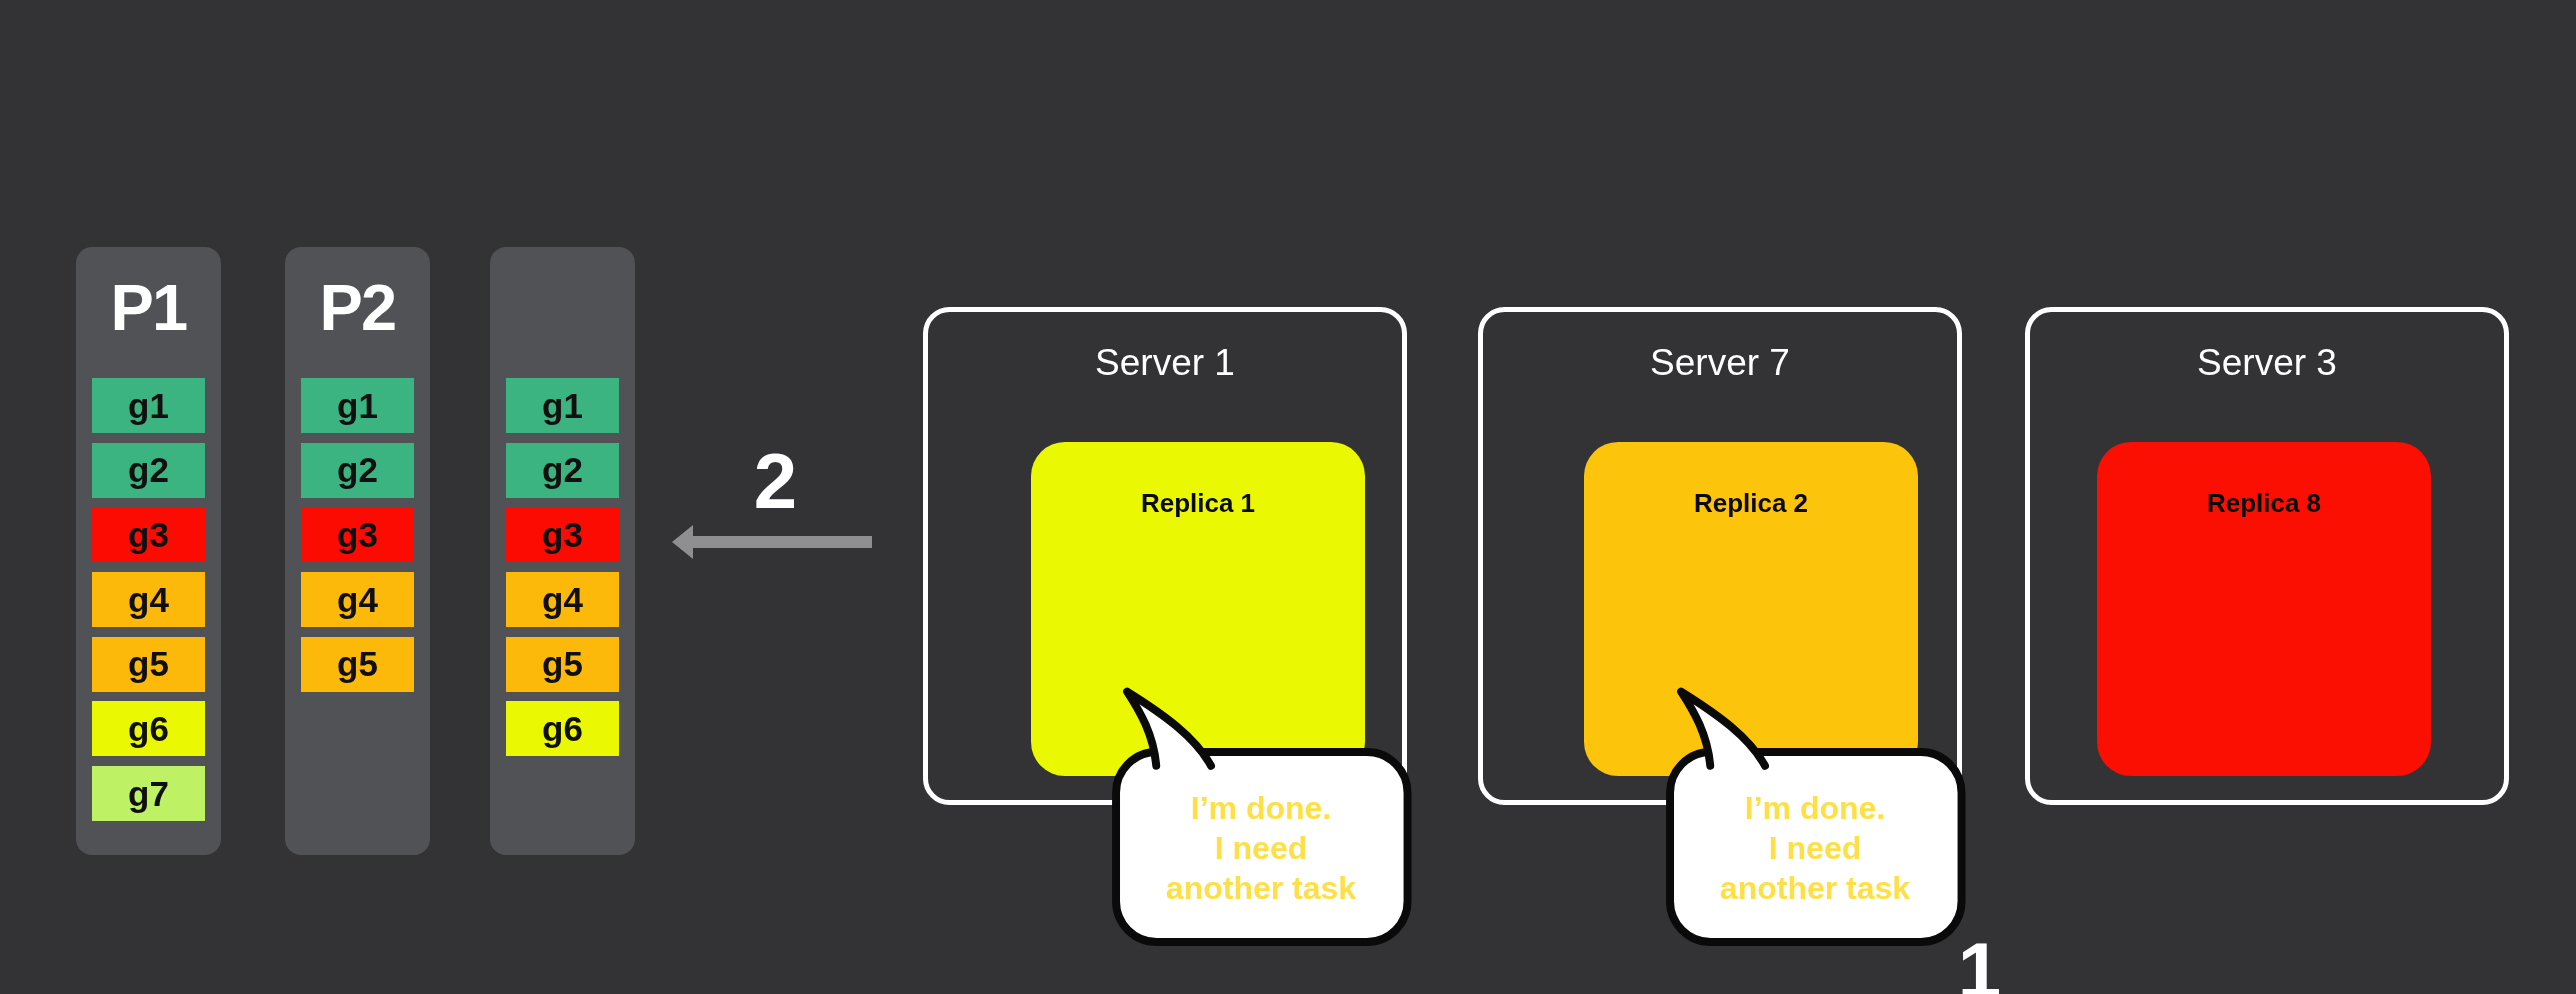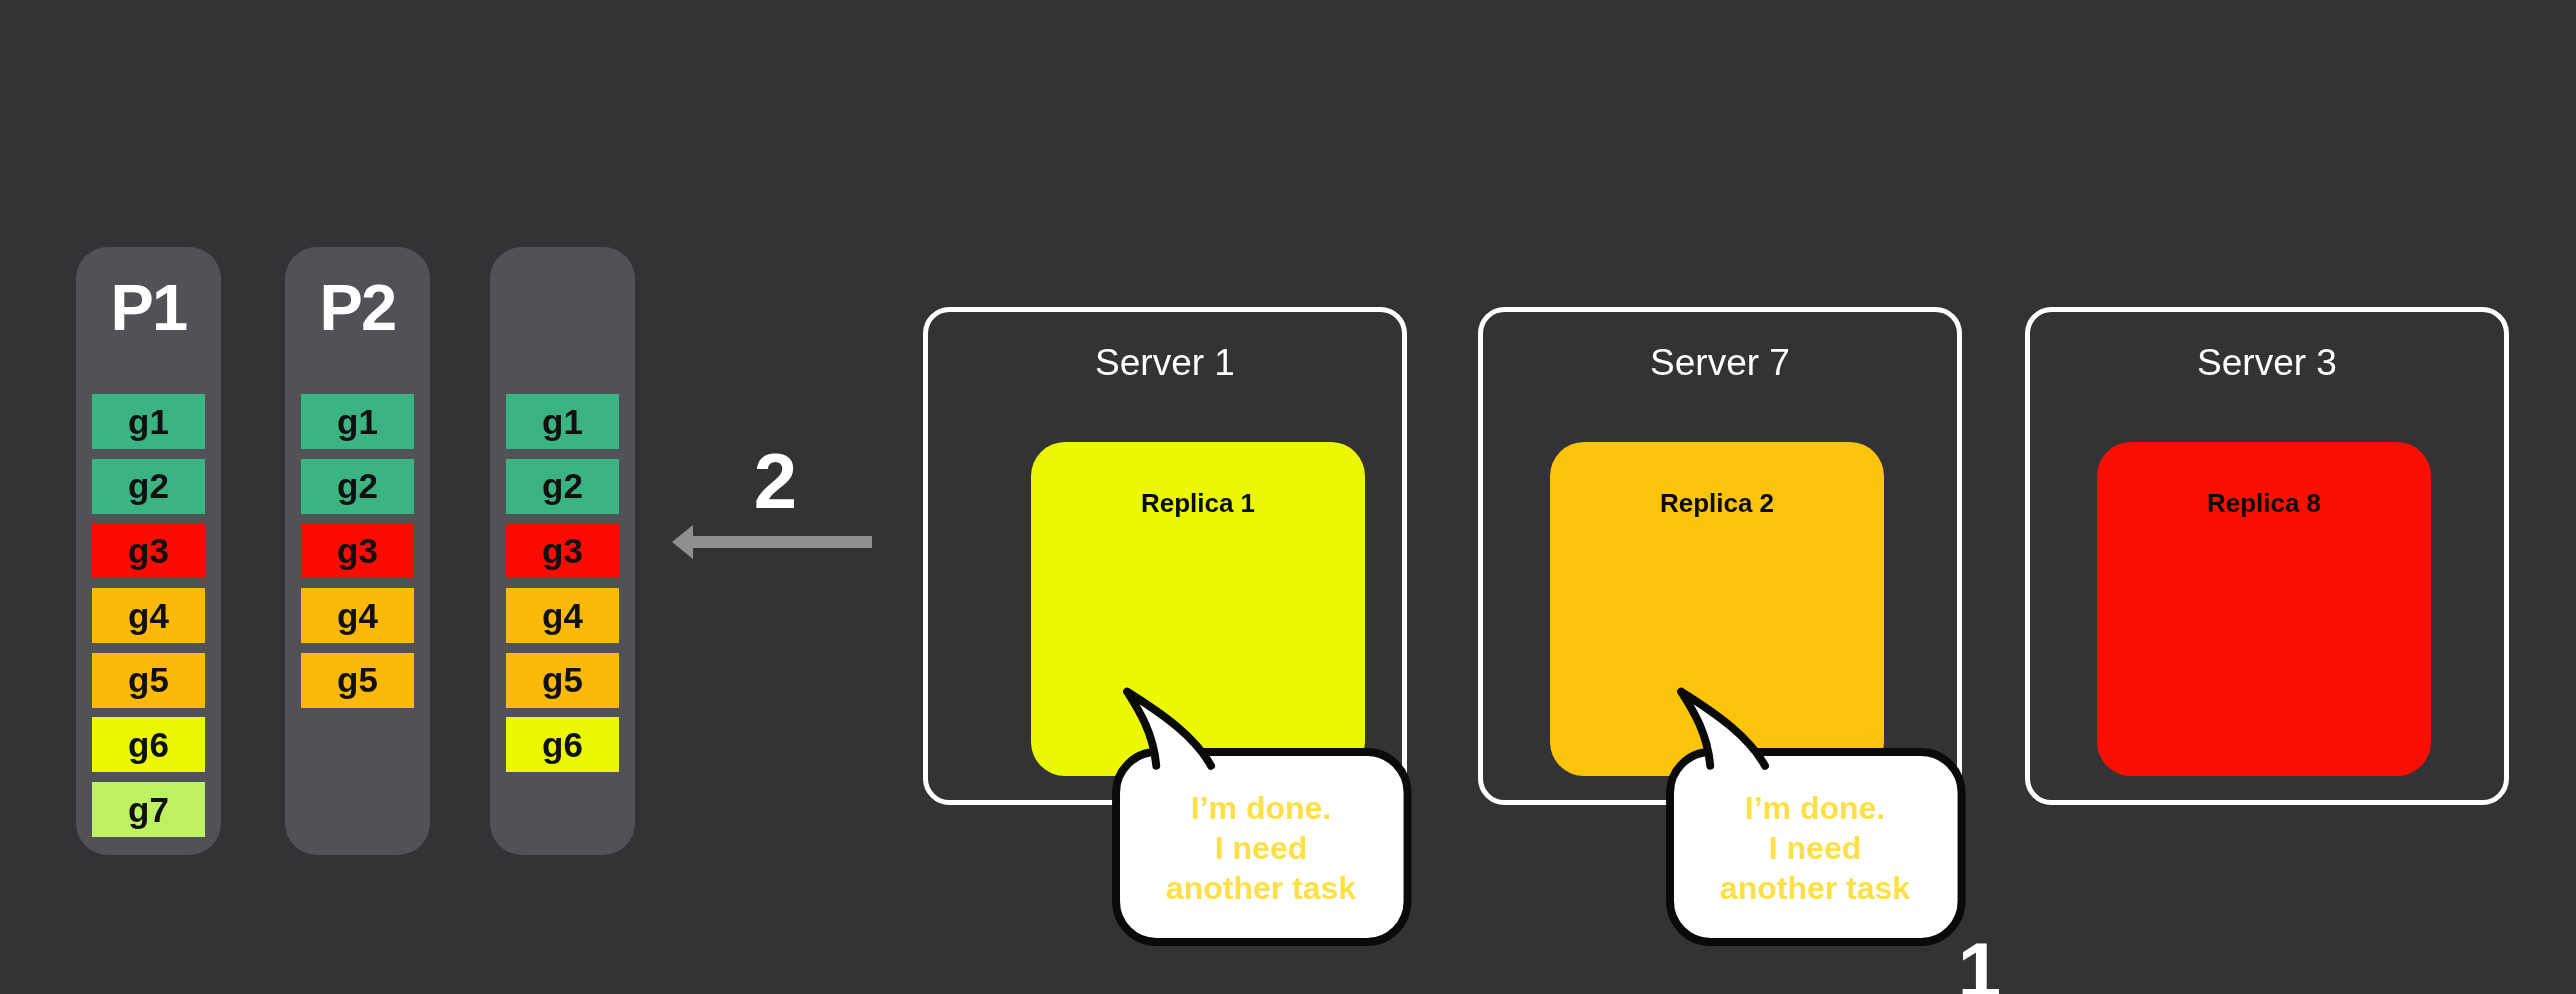--- a/index.html
+++ b/index.html
@@ -12,33 +12,33 @@
     font-family: "Liberation Sans", sans-serif;
   }
 
   
   .partition {
     position: absolute;
     top: 247px;
     width: 145px;
     height: 608px;
     background: #515256;
-    border-radius: 32px;
+    border-radius: 16px;
   }
   .partition-title {
     padding-top: 23px;
     text-align: center;
     font-size: 65px;
     font-weight: 700;
     letter-spacing: -1.8px;
     color: #ffffff;
   }
   .chips {
     position: absolute;
-    top: 147px;
+    top: 131px;
     left: 16px;
     right: 16px;
     display: flex;
     flex-direction: column;
     gap: 9.7px;
   }
   .chip {
     height: 55px;
     display: flex;
     align-items: center;
@@ -179,21 +179,21 @@
 
   <section class="server" style="left:923px">
     <div class="server-title">Server 1</div>
     <div class="replica" style="background-color: rgb(234, 249, 2); margin-left: 36px;">
       <div class="replica-label">Replica 1</div>
     </div>
   </section>
 
   <section class="server" style="left:1478px">
     <div class="server-title">Server 7</div>
-    <div class="replica" style="background-color: rgb(253, 196, 12);">
+    <div class="replica" style="background-color: rgb(253, 196, 12); margin-left: 34px;">
       <div class="replica-label">Replica 2</div>
     </div>
   </section>
 
   <section class="server" style="left:2025px">
     <div class="server-title">Server 3</div>
     <div class="replica" style="background-color: rgb(251, 15, 2);">
       <div class="replica-label">Replica 8</div>
     </div>
   </section>

